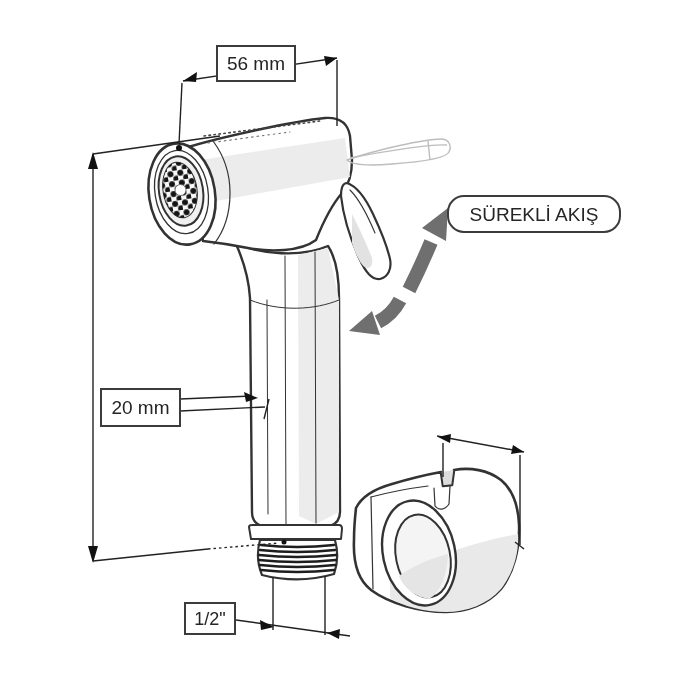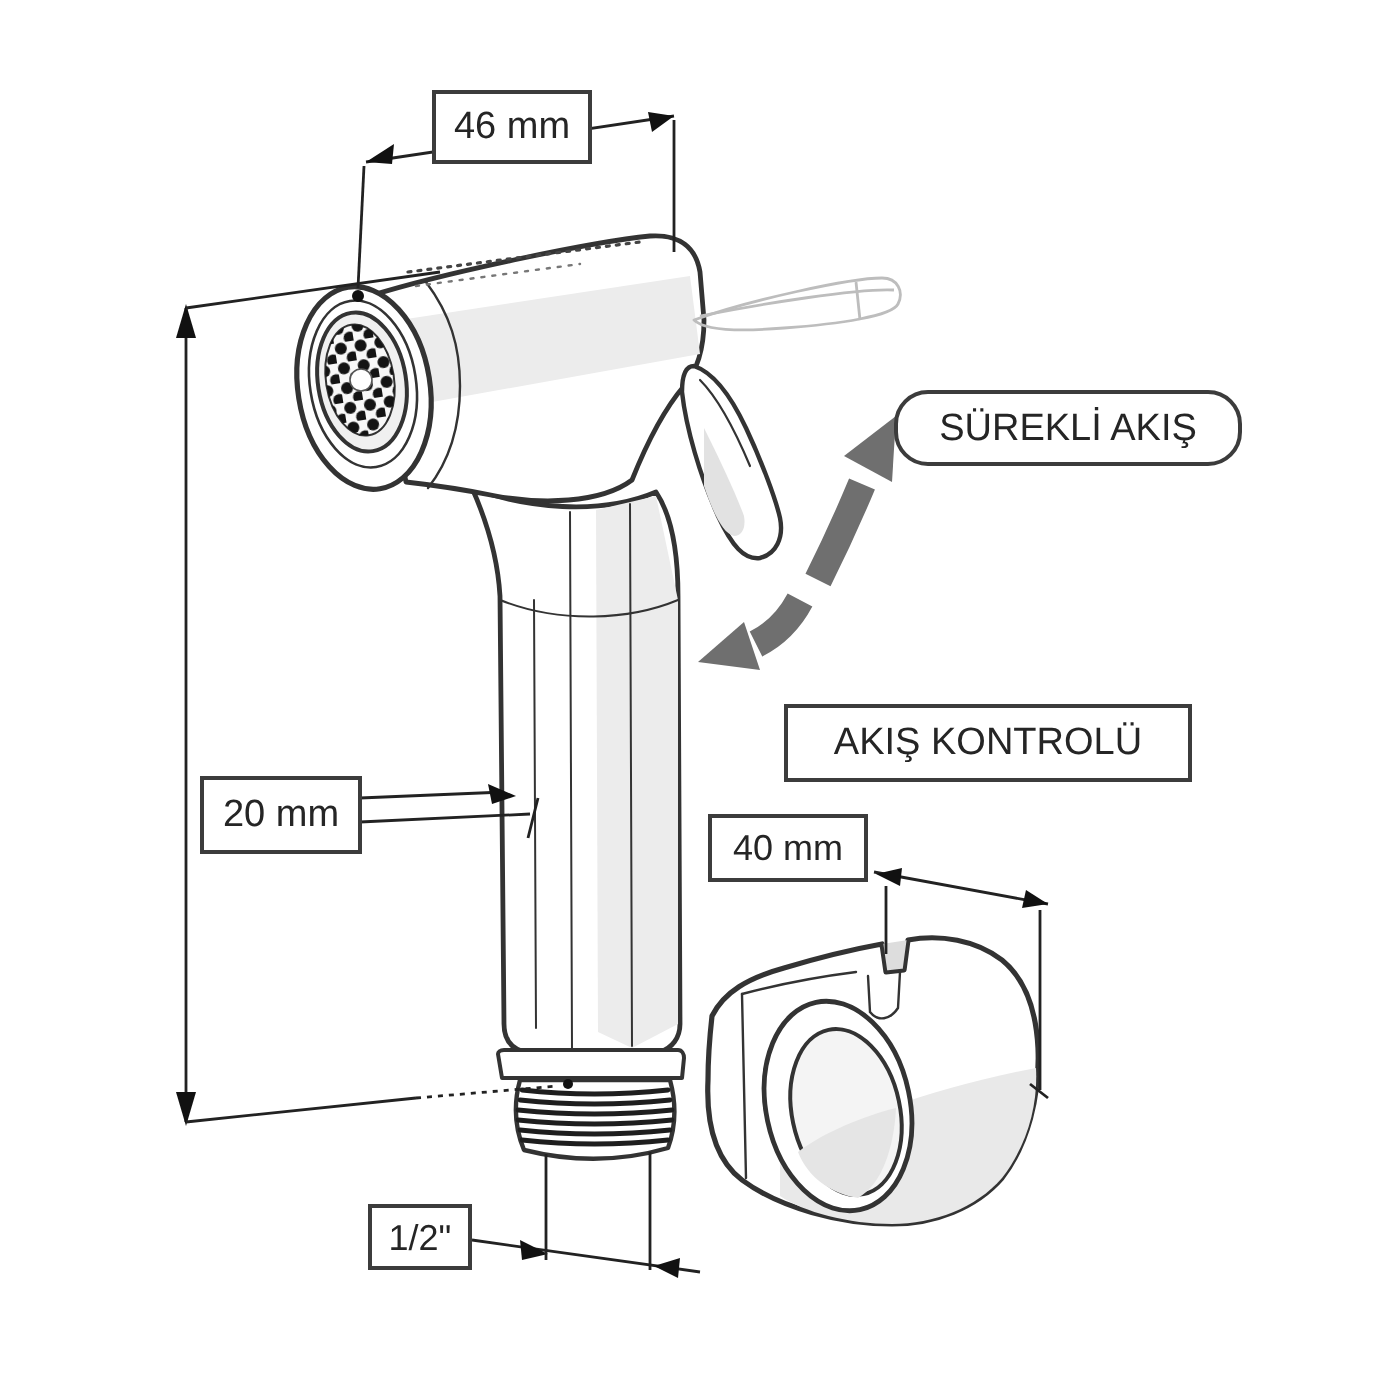--- a/index.html
+++ b/index.html
@@ -144,25 +144,23 @@
       <g>
         <path d="M 236,620 L 350,636"></path>
         <polygon points="274,627 260,620 261,630" fill="#111" stroke="none"></polygon>
         <polygon points="327,633 340,629 339,639" fill="#111" stroke="none"></polygon>
         <path d="M 273,577 L 273,630"></path>
         <path d="M 325,576 L 325,635"></path>
       </g>
     </g>
   </svg>
 
-  <div class="label" style="left:216px;top:45px;width:80px;height:37px;">46 mm</div>
+  <div class="label" style="left:216px;top:45px;width:80px;height:37px;">56 mm</div>
 
 
   <div class="label" style="left:100px;top:388px;width:81px;height:39px;">20 mm</div>
 
   <div class="label" style="left:447px;top:195px;width:174px;height:38px;border-radius:17px;">SÜREKLİ AKIŞ</div>
 
-  <div class="label" style="left:392px;top:352px;width:204px;height:39px;">AKIŞ KONTROLÜ</div>
 
-  <div class="label small" style="left:354px;top:407px;width:80px;height:34px;">40 mm</div>
 
   <div class="label small" style="left:184px;top:602px;width:52px;height:33px;">1/2"</div>
 </div>
 
 </body></html>

